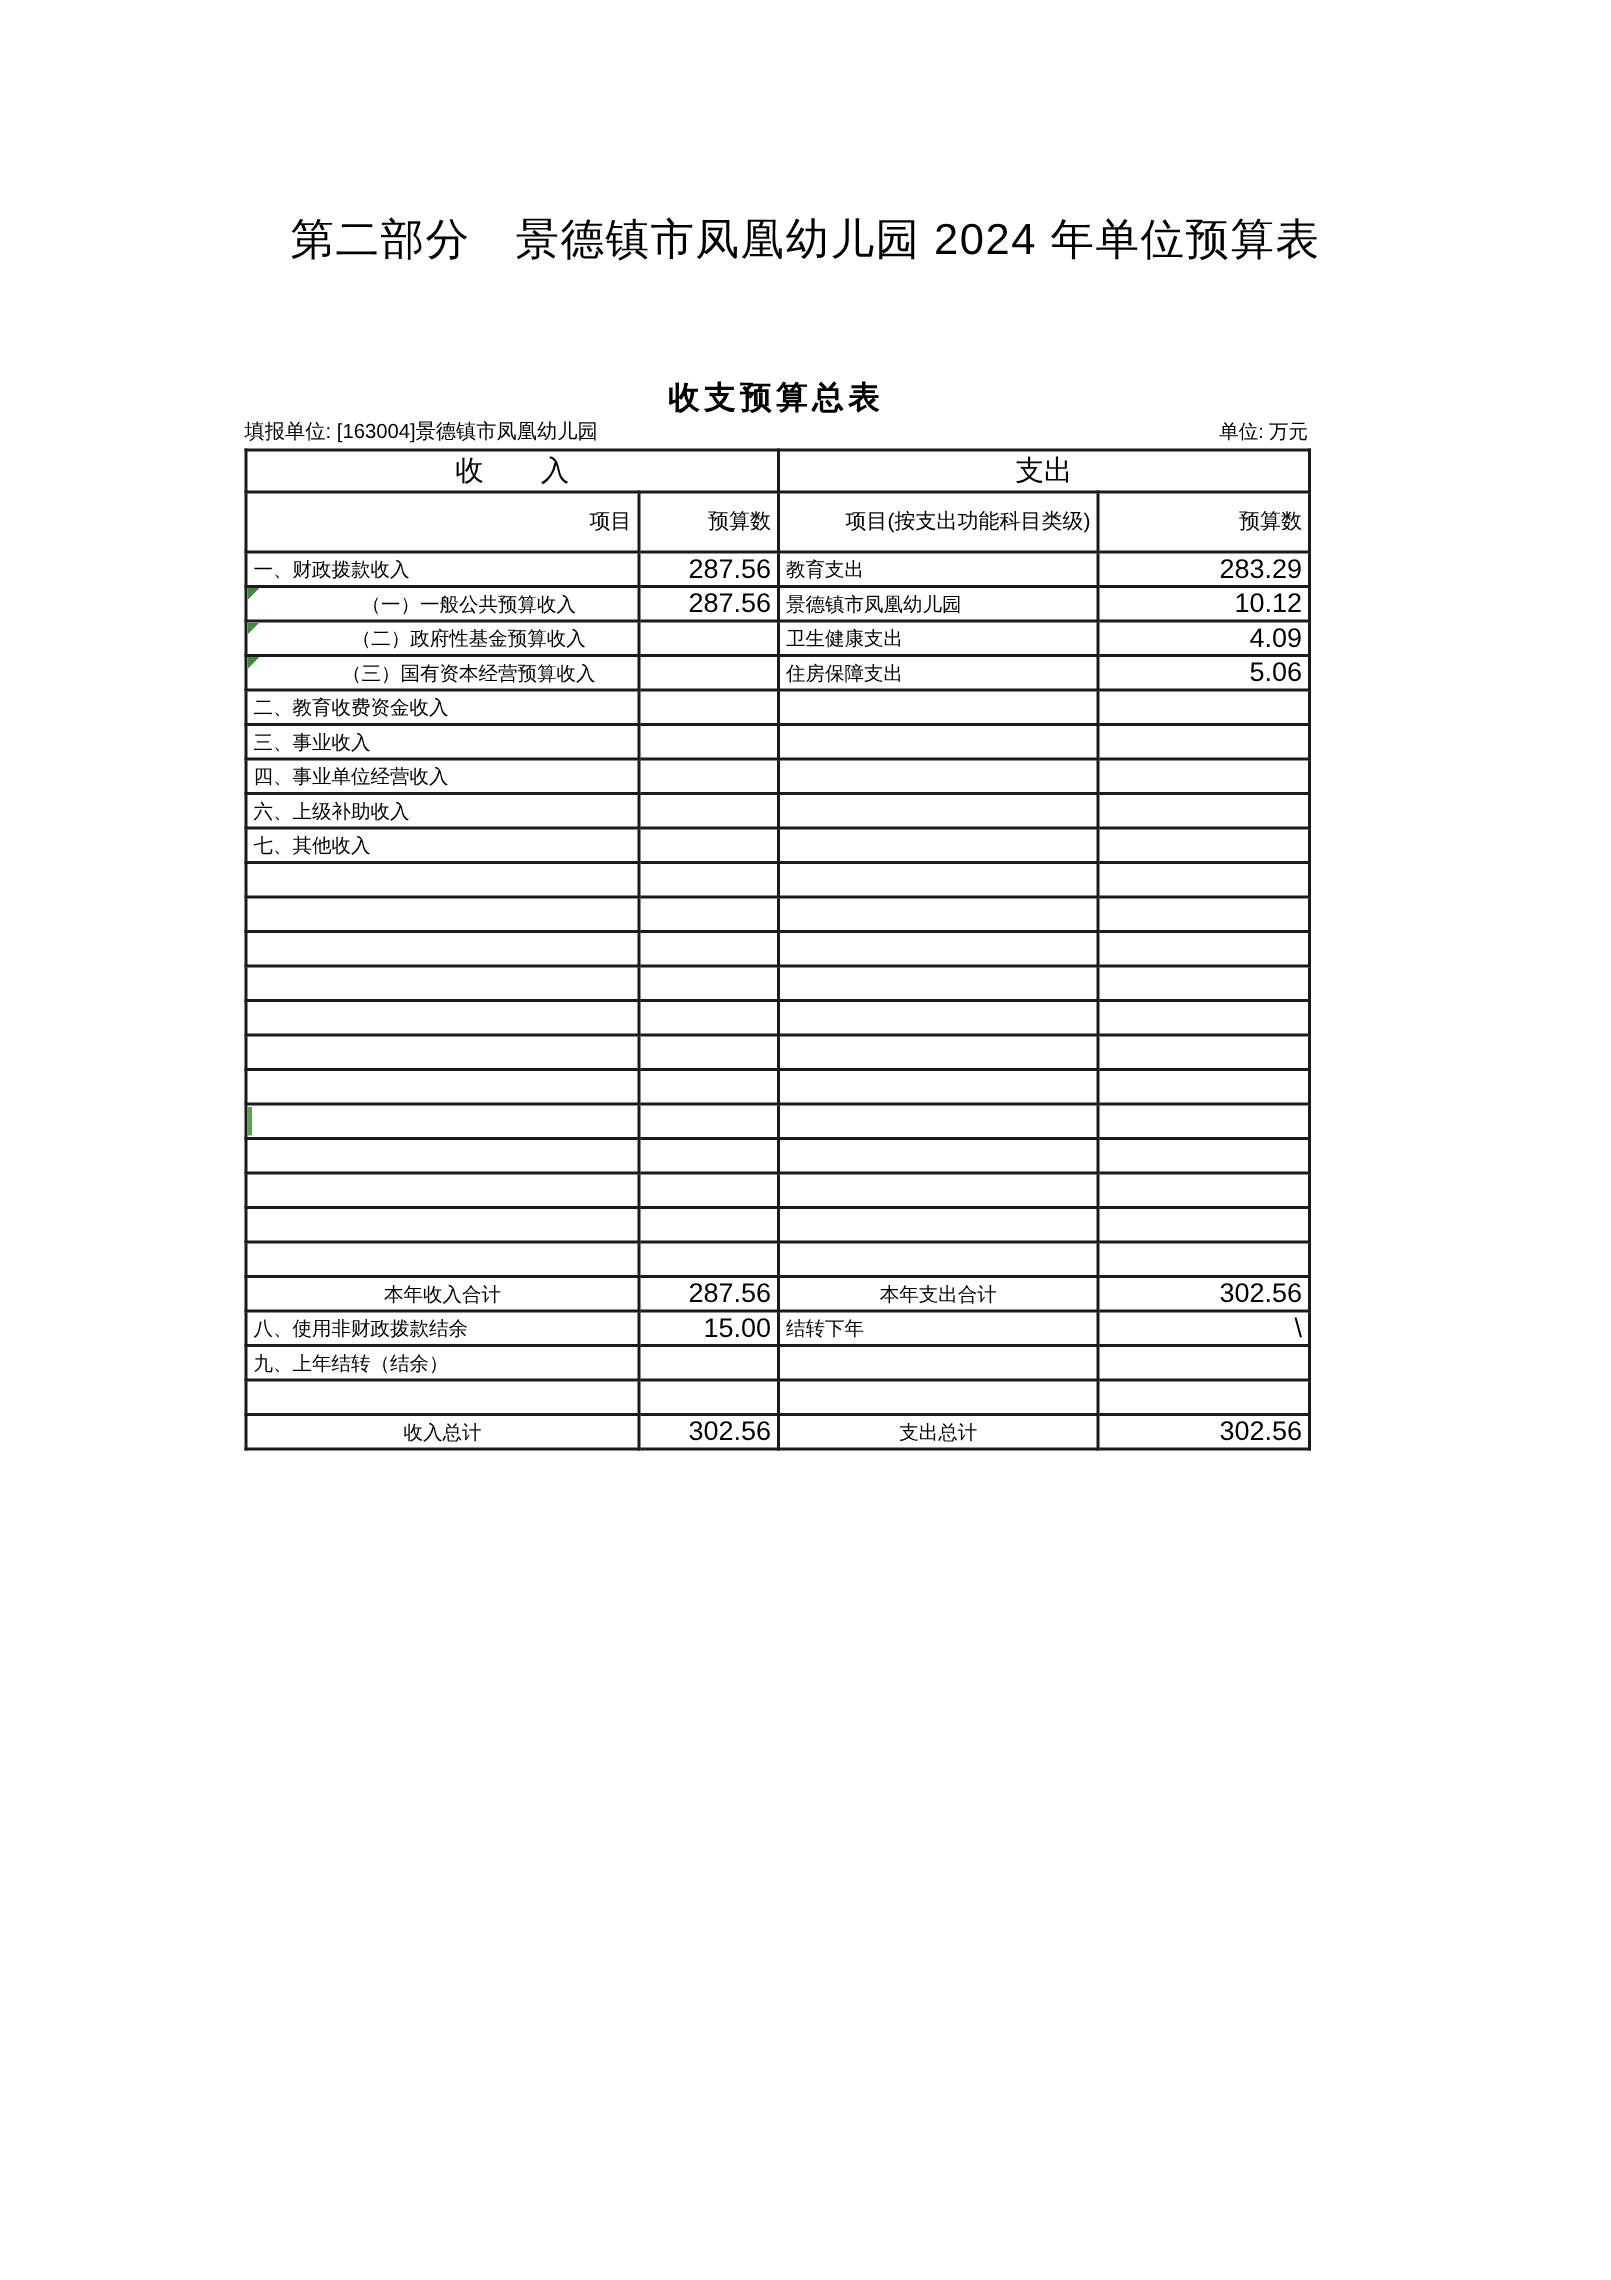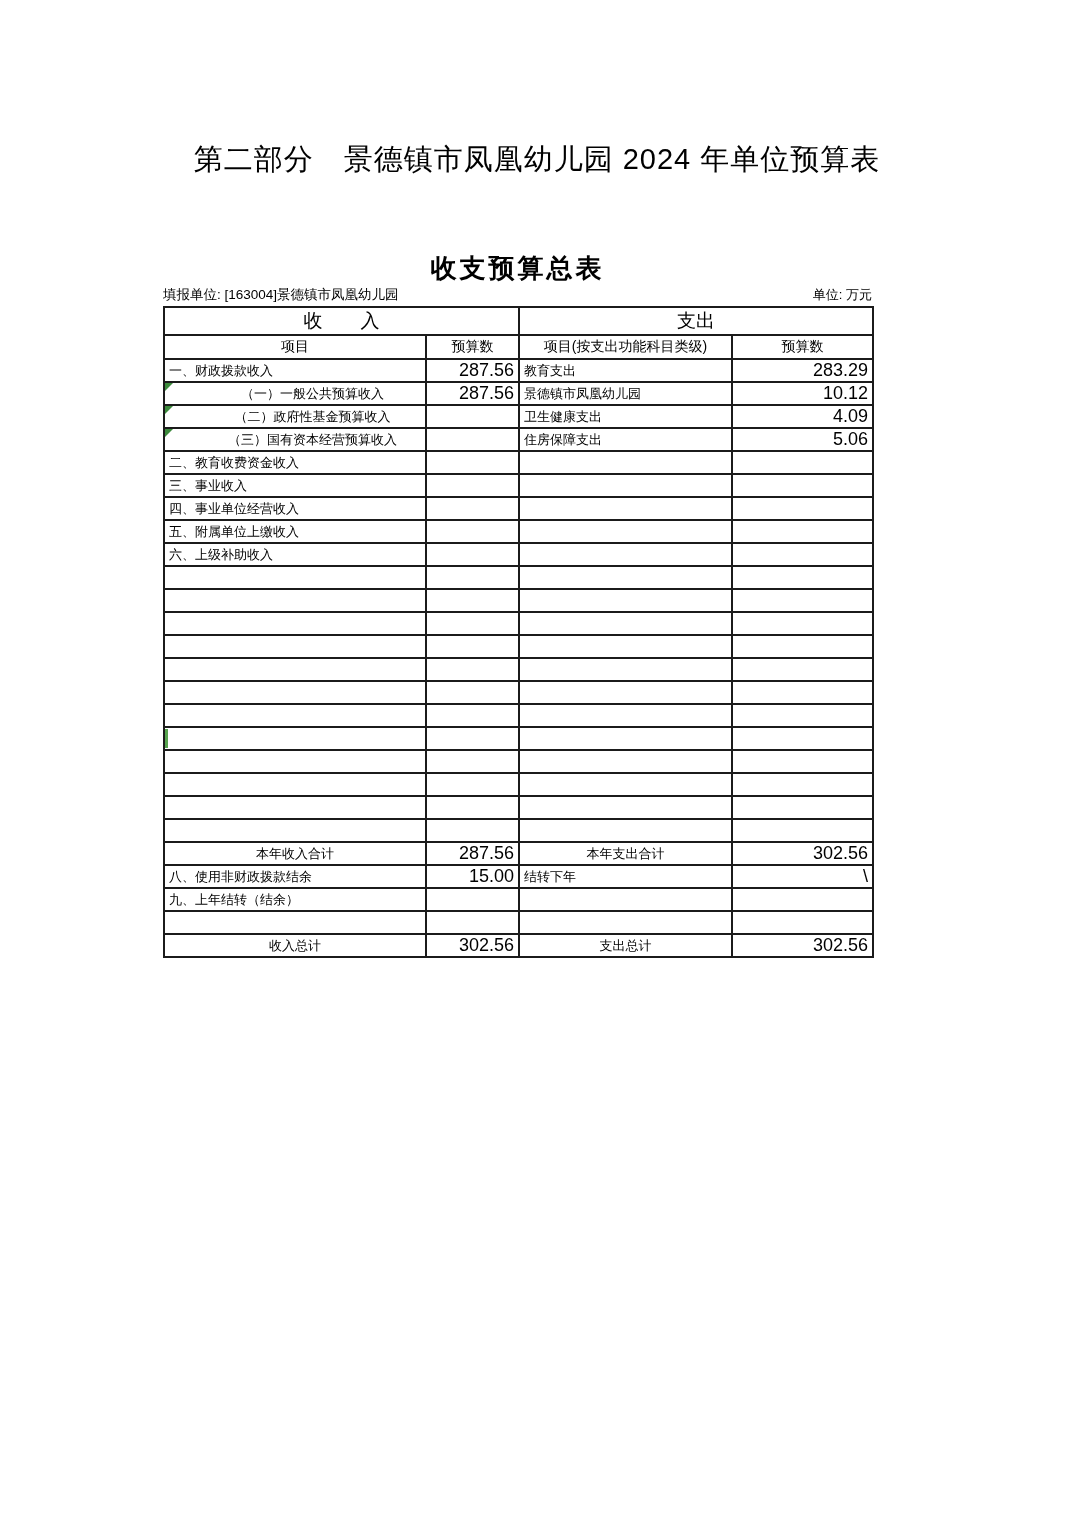--- a/index.html
+++ b/index.html
@@ -22,21 +22,21 @@
     letter-spacing: 1px;
     font-family: "Liberation Sans", sans-serif;
   }
   .sheet {
     position: absolute;
     left: 163px; top: 251px;
     width: 709px;
   }
   .sheet-title {
     text-align: center;
-    font-size: 26px;
+    font-size: 21px;
     font-weight: bold;
     letter-spacing: 3px;
     margin: 0 0 0 0;
   }
   .sheet-meta {
     display: flex;
     justify-content: space-between;
     align-items: flex-end;
     margin-bottom: 2px;
     font-size: 13.5px;
@@ -50,21 +50,21 @@
   table.grid th, table.grid td {
     border: 2px solid #1b1b1b;
     padding: 0 4px;
     overflow: hidden;
     white-space: nowrap;
     font-weight: normal;
     position: relative;
     box-sizing: border-box;
   }
   tr.group-row th { height: 21px; font-size: 19px; text-align: center; margin-top: 23px; }
-  tr.col-row  th { height: 24px; font-size: 14px;  text-align: center; }
+  tr.col-row  th { height: 40px; font-size: 14px;  text-align: right; }
   tbody tr { height: 23px; }
   td.txt { font-size: 13px; text-align: left; padding-left: 5px; }
   td.num {
     font-family: Liberation Sans, sans-serif;
     font-size: 18px;
     text-align: right;
     padding-right: 4px;
   }
   tr.row-sub td.c-in_item { padding-left: 39px; text-align: center; }
   tr.row-total td.txt { text-align: center; }
@@ -155,27 +155,27 @@
             <td class="txt c-ex_item"><span></span></td>
             <td class="num c-ex_val"><span></span></td>
           </tr>
           <tr class="row-item">
             <td class="txt c-in_item"><span>四、事业单位经营收入</span></td>
             <td class="num c-in_val"><span></span></td>
             <td class="txt c-ex_item"><span></span></td>
             <td class="num c-ex_val"><span></span></td>
           </tr>
           <tr class="row-item">
-            <td class="txt c-in_item"><span>五、附属单位上缴收入</span></td>
-            <td class="num c-in_val"><span></span></td>
-            <td class="txt c-ex_item"><span></span></td>
-            <td class="num c-ex_val"><span></span></td>
-          </tr>
-          <tr class="row-item">
             <td class="txt c-in_item"><span>六、上级补助收入</span></td>
+            <td class="num c-in_val"><span></span></td>
+            <td class="txt c-ex_item"><span></span></td>
+            <td class="num c-ex_val"><span></span></td>
+          </tr>
+          <tr class="row-item">
+            <td class="txt c-in_item"><span>七、其他收入</span></td>
             <td class="num c-in_val"><span></span></td>
             <td class="txt c-ex_item"><span></span></td>
             <td class="num c-ex_val"><span></span></td>
           </tr>
           <tr class="row-empty">
             <td class="txt c-in_item"><span></span></td>
             <td class="num c-in_val"><span></span></td>
             <td class="txt c-ex_item"><span></span></td>
             <td class="num c-ex_val"><span></span></td>
           </tr>

